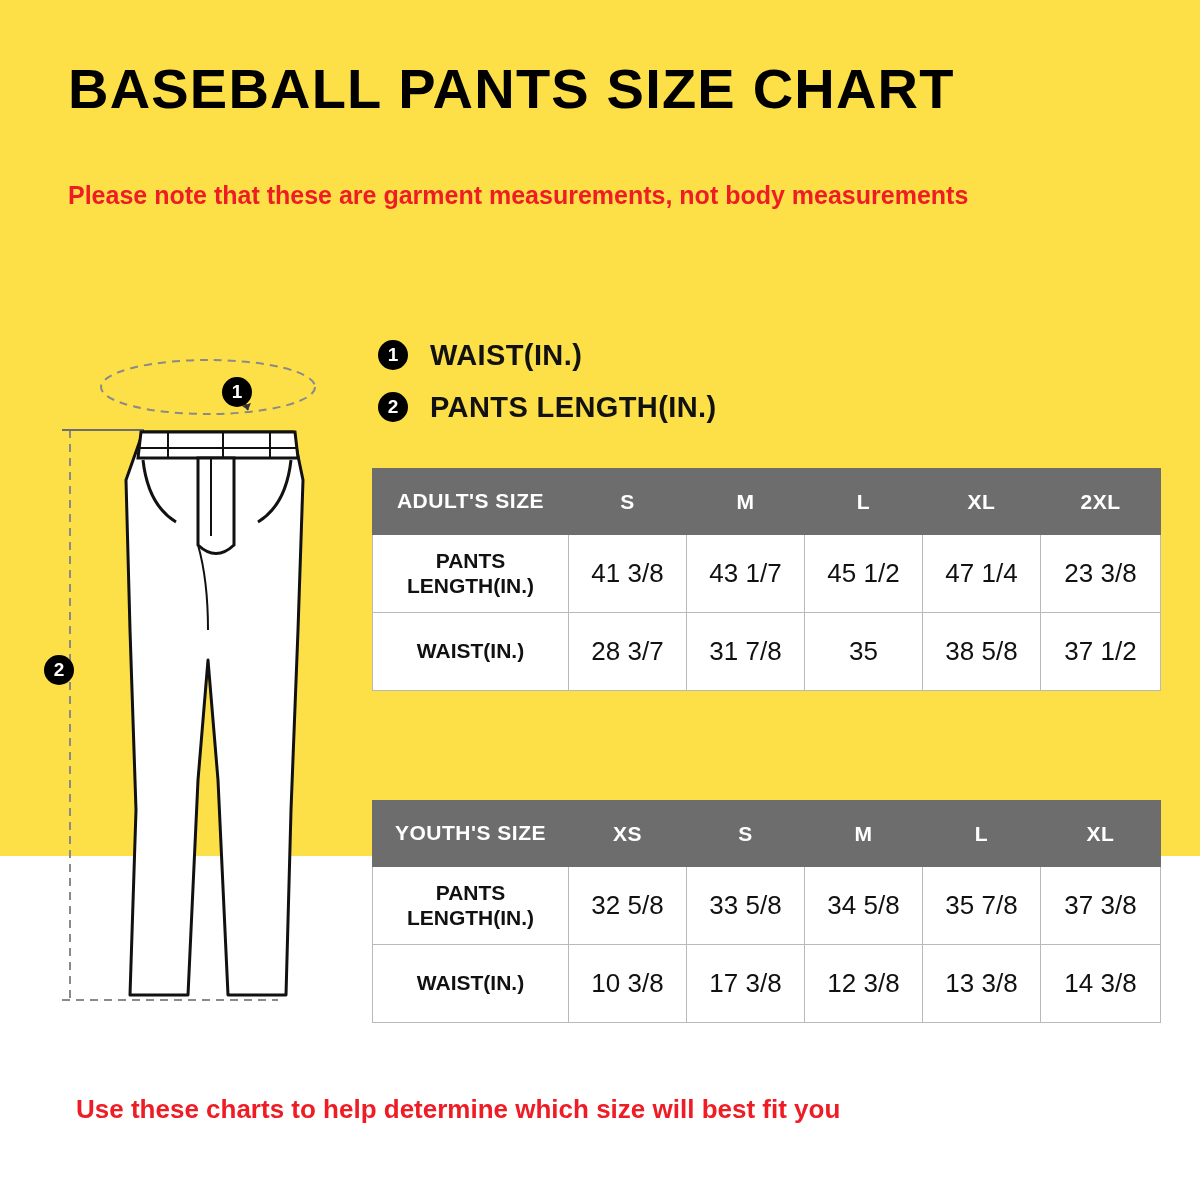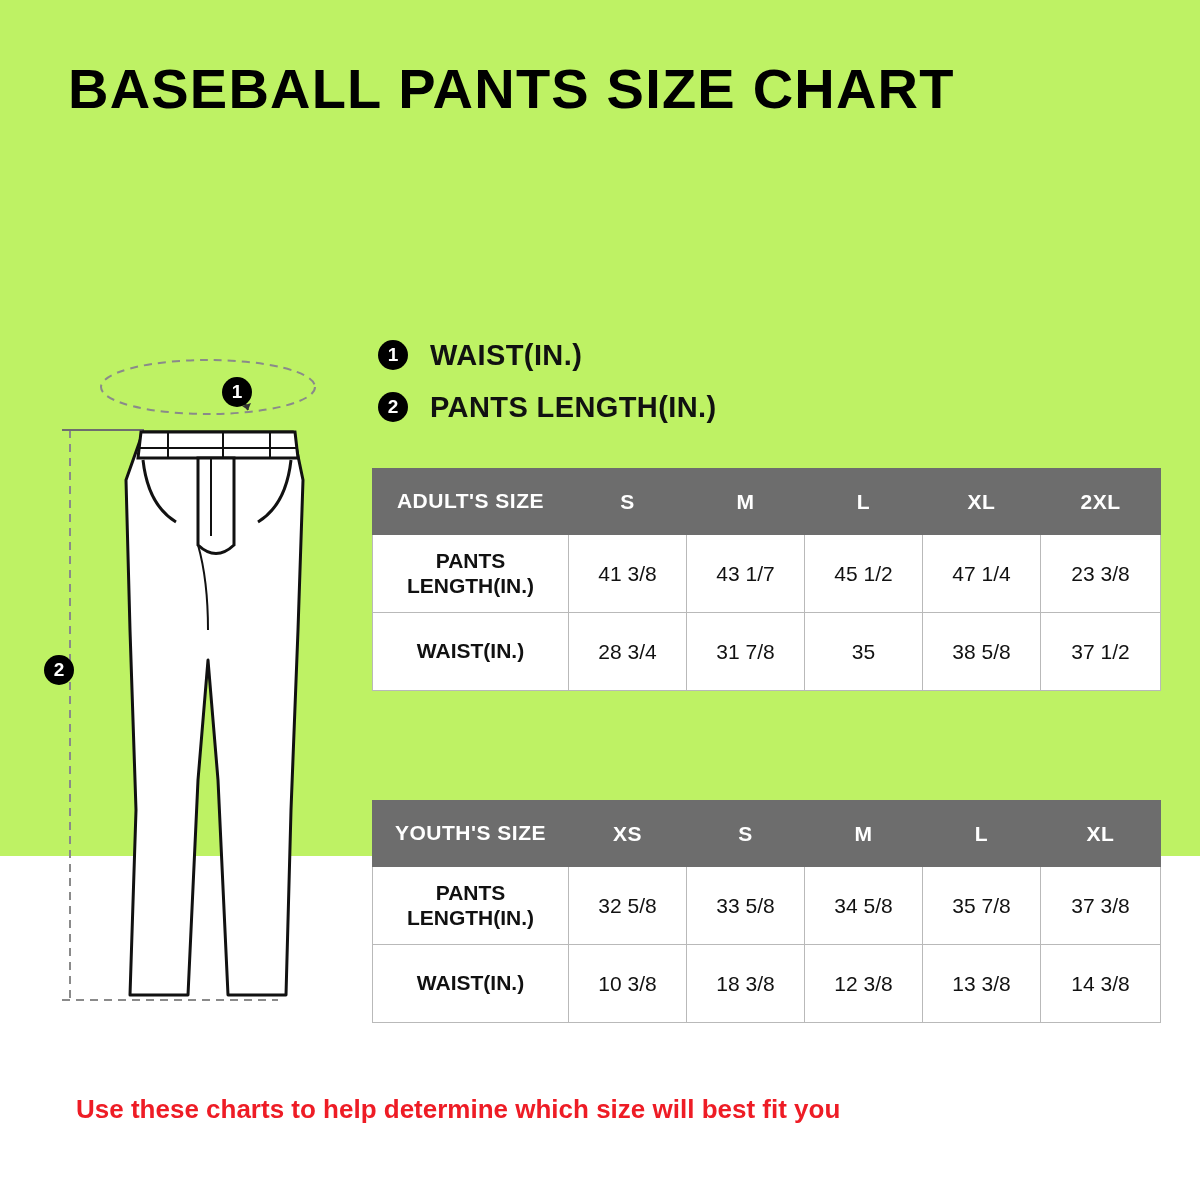--- a/index.html
+++ b/index.html
@@ -9,21 +9,21 @@
     width: 1200px;
     height: 1200px;
     background: #ffffff;
     font-family: "Liberation Sans", sans-serif;
     overflow: hidden;
   }
   .page {
     position: relative;
     width: 1200px;
     height: 856px;
-    background: #bef264;
+    background: #fde047;
   }
 
   
   .title {
     position: absolute;
     left: 68px;
     top: 60px;
     font-size: 56px;
     font-weight: bold;
     letter-spacing: 1.2px;
@@ -90,21 +90,21 @@
   
   table.size-table {
     position: absolute;
     border-collapse: collapse;
     table-layout: fixed;
   }
   table.size-table td, table.size-table th {
     border: 1px solid #b9b9b9;
     text-align: center;
     vertical-align: middle;
-    font-size: 21px;
+    font-size: 26px;
     color: #111111;
     font-weight: normal;
     padding: 0;
   }
   table.size-table thead th {
     background: #6d6d6d;
     color: #ffffff;
     height: 66px;
     font-weight: bold;
     font-size: 21px;
@@ -153,20 +153,21 @@
   }
   #num-waist { left: 222px; top: 377px; }
   #num-length { left: 44px; top: 655px; }
 </style>
 </head>
 <body>
 
 <div class="page">
 
   <div class="title">BASEBALL PANTS SIZE CHART</div>
+  <div class="note">Please note that these are garment measurements, not body measurements</div>
 
   <div class="legend">
     <div class="legend-row">
       <span class="marker">1</span>
       <span class="legend-label">WAIST(IN.)</span>
     </div>
     <div class="legend-row">
       <span class="marker">2</span>
       <span class="legend-label">PANTS LENGTH(IN.)</span>
     </div>
@@ -228,21 +229,21 @@
       <tr>
         <td class="rowlabel">PANTS LENGTH(IN.)</td>
         <td>41 3/8</td>
         <td>43 1/7</td>
         <td>45 1/2</td>
         <td>47 1/4</td>
         <td>23 3/8</td>
       </tr>
       <tr>
         <td class="rowlabel">WAIST(IN.)</td>
-        <td>28 3/4</td>
+        <td>28 3/7</td>
         <td>31 7/8</td>
         <td>35</td>
         <td>38 5/8</td>
         <td>37 1/2</td>
       </tr>
     </tbody>
   </table>
 
   <table class="size-table" id="youth-table">
     <colgroup>
@@ -268,21 +269,21 @@
         <td class="rowlabel">PANTS LENGTH(IN.)</td>
         <td>32 5/8</td>
         <td>33 5/8</td>
         <td>34  5/8</td>
         <td>35 7/8</td>
         <td>37 3/8</td>
       </tr>
       <tr>
         <td class="rowlabel">WAIST(IN.)</td>
         <td>10 3/8</td>
-        <td>18 3/8</td>
+        <td>17 3/8</td>
         <td>12 3/8</td>
         <td>13 3/8</td>
         <td>14 3/8</td>
       </tr>
     </tbody>
   </table>
 
   <div class="footer-note">Use these charts to help determine which size will best fit you</div>
 
 </div>

